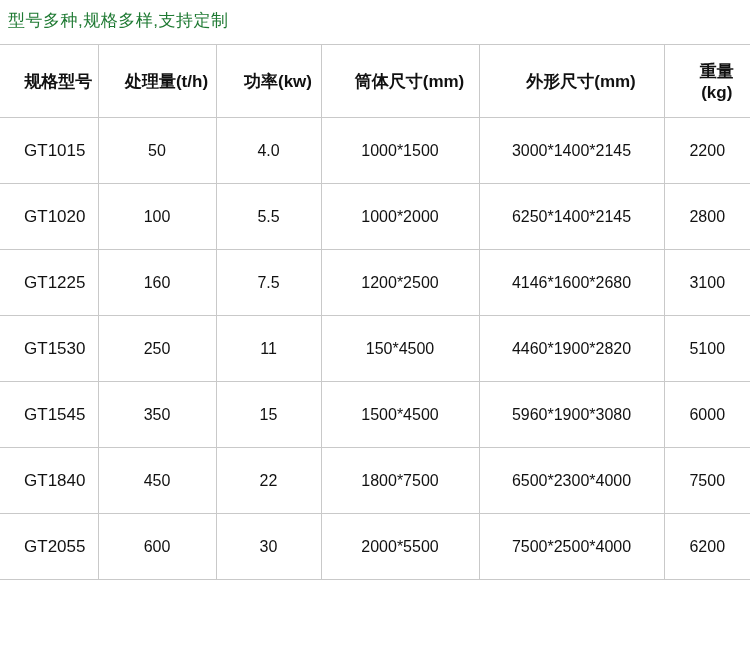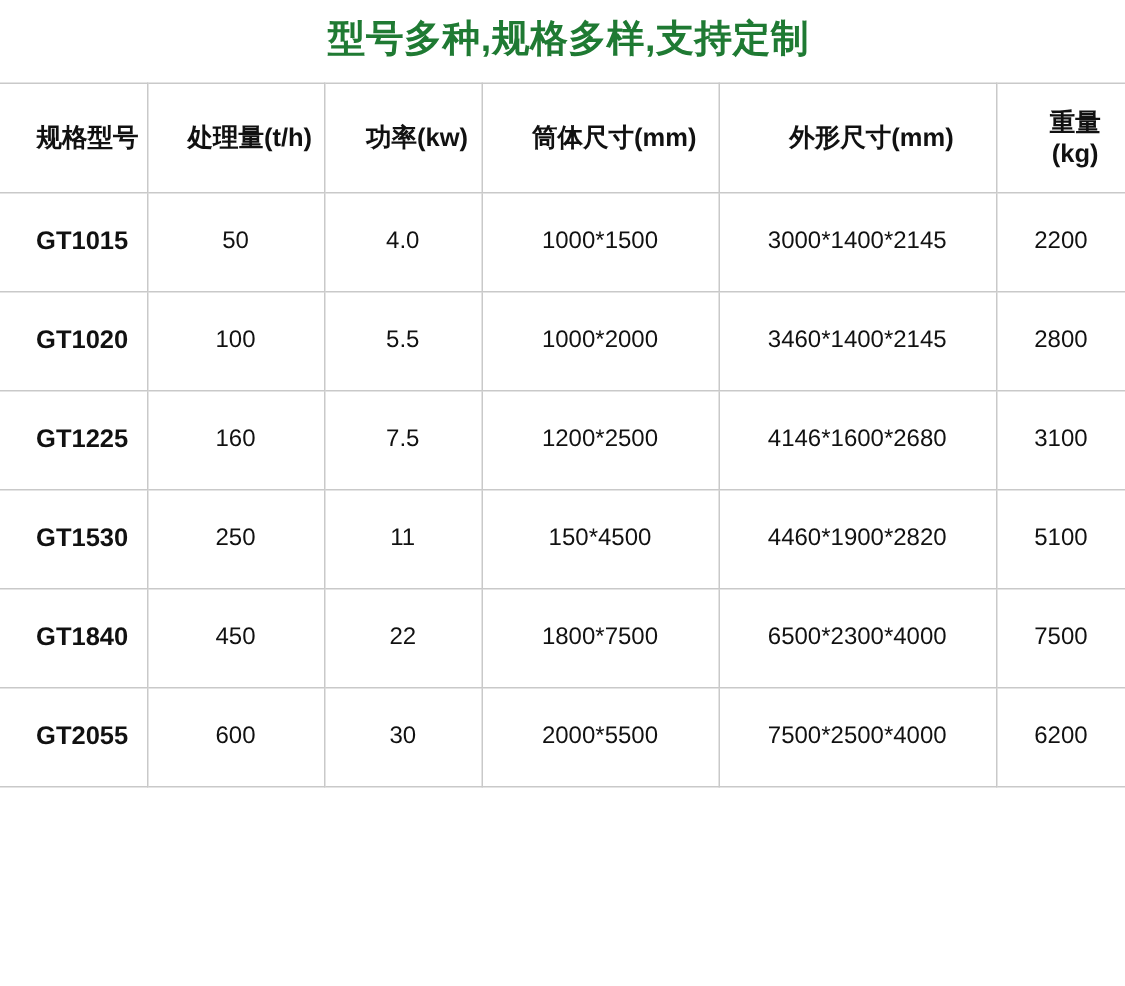--- a/index.html
+++ b/index.html
@@ -15,27 +15,26 @@
     overflow: hidden;
   }
   .page {
     position: relative;
     width: 750px;
     height: 657px;
     box-sizing: border-box;
     padding: 0;
   }
   .page-title {
-    font-size: 25px;
-    font-weight: bold;
+    font-size: 17px;
+    font-weight: normal;
     color: #1f7a33;
     padding: 10px 0 0 8px;
     letter-spacing: 0.5px;
     line-height: 1.3;
-    text-align: center;
   }
   .table-wrap {
     margin-top: 12px;
     padding: 0 0 0 0;
   }
   table.spec-table {
     width: 750px;
     border-collapse: collapse;
     table-layout: fixed;
   }
@@ -53,21 +52,21 @@
     font-size: 17px;
     vertical-align: middle;
     padding-left: 23px;
   }
   table.spec-table tbody td {
     height: 65px;
     vertical-align: middle;
     font-weight: normal;
   }
   table.spec-table tbody td.col-model {
-    font-weight: bold;
+    font-weight: normal;
     font-size: 17px;
     padding-left: 16px;
   }
   
   col.c0 { width: 98px; }
   col.c1 { width: 118px; }
   col.c2 { width: 105px; }
   col.c3 { width: 158px; }
   col.c4 { width: 185px; }
   col.c5 { width: 86px; }
@@ -115,38 +114,46 @@
           <td>4.0</td>
           <td>1000*1500</td>
           <td>3000*1400*2145</td>
           <td>2200</td>
         </tr>
         <tr>
           <td class="col-model">GT1020</td>
           <td>100</td>
           <td>5.5</td>
           <td>1000*2000</td>
-          <td>3460*1400*2145</td>
+          <td>6250*1400*2145</td>
           <td>2800</td>
         </tr>
         <tr>
           <td class="col-model">GT1225</td>
           <td>160</td>
           <td>7.5</td>
           <td>1200*2500</td>
           <td>4146*1600*2680</td>
           <td>3100</td>
         </tr>
         <tr>
           <td class="col-model">GT1530</td>
           <td>250</td>
           <td>11</td>
           <td>150*4500</td>
           <td>4460*1900*2820</td>
           <td>5100</td>
+        </tr>
+        <tr>
+          <td class="col-model">GT1545</td>
+          <td>350</td>
+          <td>15</td>
+          <td>1500*4500</td>
+          <td>5960*1900*3080</td>
+          <td>6000</td>
         </tr>
         <tr>
           <td class="col-model">GT1840</td>
           <td>450</td>
           <td>22</td>
           <td>1800*7500</td>
           <td>6500*2300*4000</td>
           <td>7500</td>
         </tr>
         <tr>

